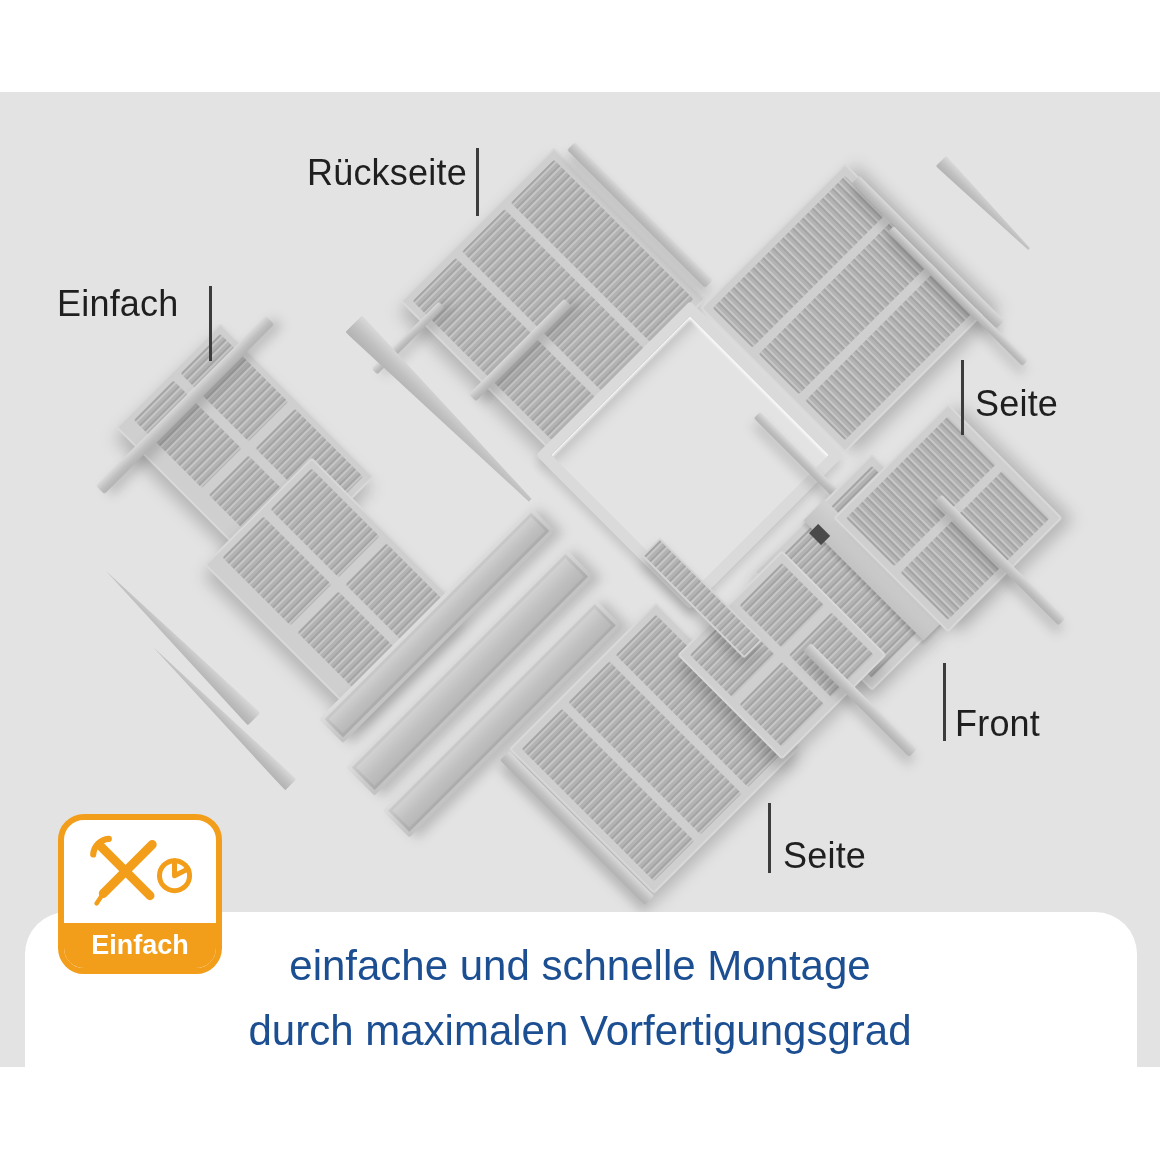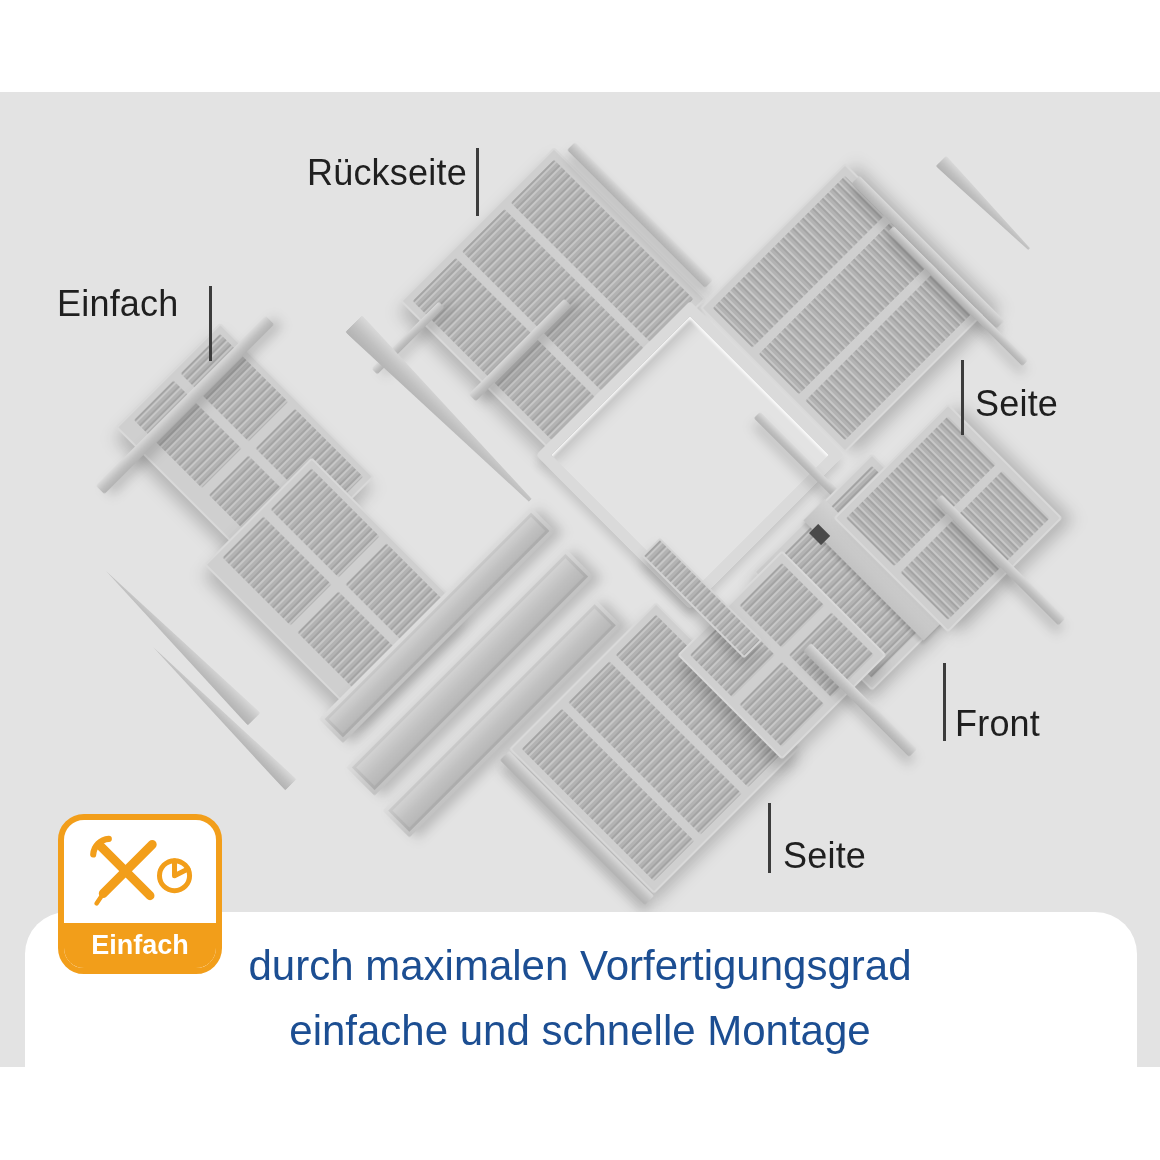--- a/index.html
+++ b/index.html
@@ -139,22 +139,22 @@
 
     <div class="part-label" style="left:955px;top:703px;">Front</div>
     <div class="leader" style="left:943px;top:663px;height:78px;"></div>
 
     <div class="part-label" style="left:783px;top:835px;">Seite</div>
     <div class="leader" style="left:768px;top:803px;height:70px;"></div>
   </div>
 
   <div class="white-panel"></div>
   <div class="caption">
+    <div>einfache und schnelle Montage</div>
     <div>durch maximalen Vorfertigungsgrad</div>
-    <div>einfache und schnelle Montage</div>
   </div>
 
   <div class="badge">
     <div class="badge-icon-area">
       <svg width="112" height="88" viewBox="0 0 200 158" fill="none" stroke="#F29E1A" stroke-width="11" stroke-linecap="round" stroke-linejoin="round">
 
         <path d="M16 44 A30 30 0 0 1 44 16"></path>
         <path d="M30 30 L118 118" stroke-width="16"></path>
 
         <path d="M122 26 L34 114" stroke-width="16"></path>

